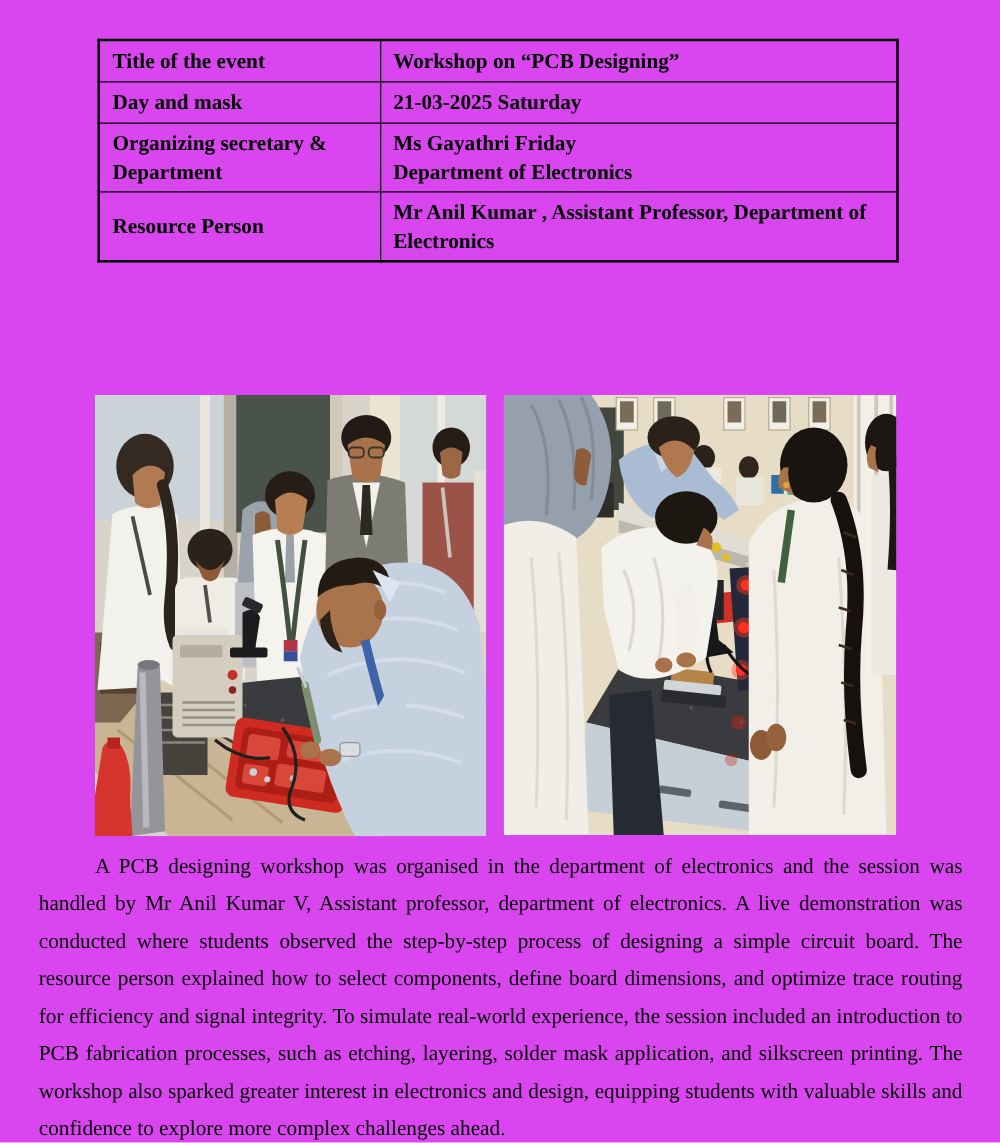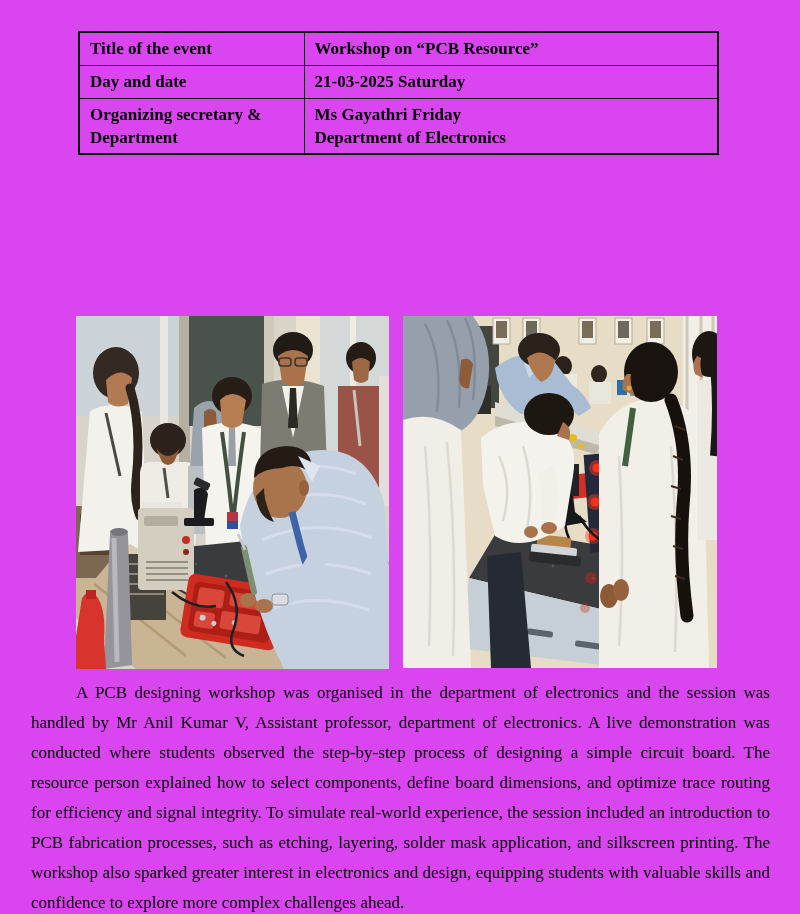--- a/index.html
+++ b/index.html
@@ -39,31 +39,35 @@
 <div class="page">
 
   <table class="event-table">
     <colgroup>
         <col class="c1">
         <col class="c2">
       </colgroup>
     <tbody>
       <tr class="r-single">
         <td>Title of the event</td>
-        <td>Workshop on “PCB Resource”</td>
+        <td>Workshop on “PCB Designing”</td>
       </tr>
       <tr class="r-single">
-        <td>Day and date</td>
+        <td>Day and mask</td>
         <td>21-03-2025 Saturday</td>
       </tr>
       <tr class="r-double">
         <td>Organizing secretary &amp;
 Department</td>
         <td>Ms Gayathri Friday
 Department of Electronics</td>
+      </tr>
+      <tr class="r-double">
+        <td>Resource Person</td>
+        <td>Mr Anil Kumar , Assistant Professor, Department of Electronics</td>
       </tr>
     </tbody>
   </table>
 
   <div class="photos">
 
     <figure>
       <svg width="313" height="353" viewBox="0 0 313 353">
         <rect width="313" height="353" fill="#d8d4ca"></rect>
         <g>

